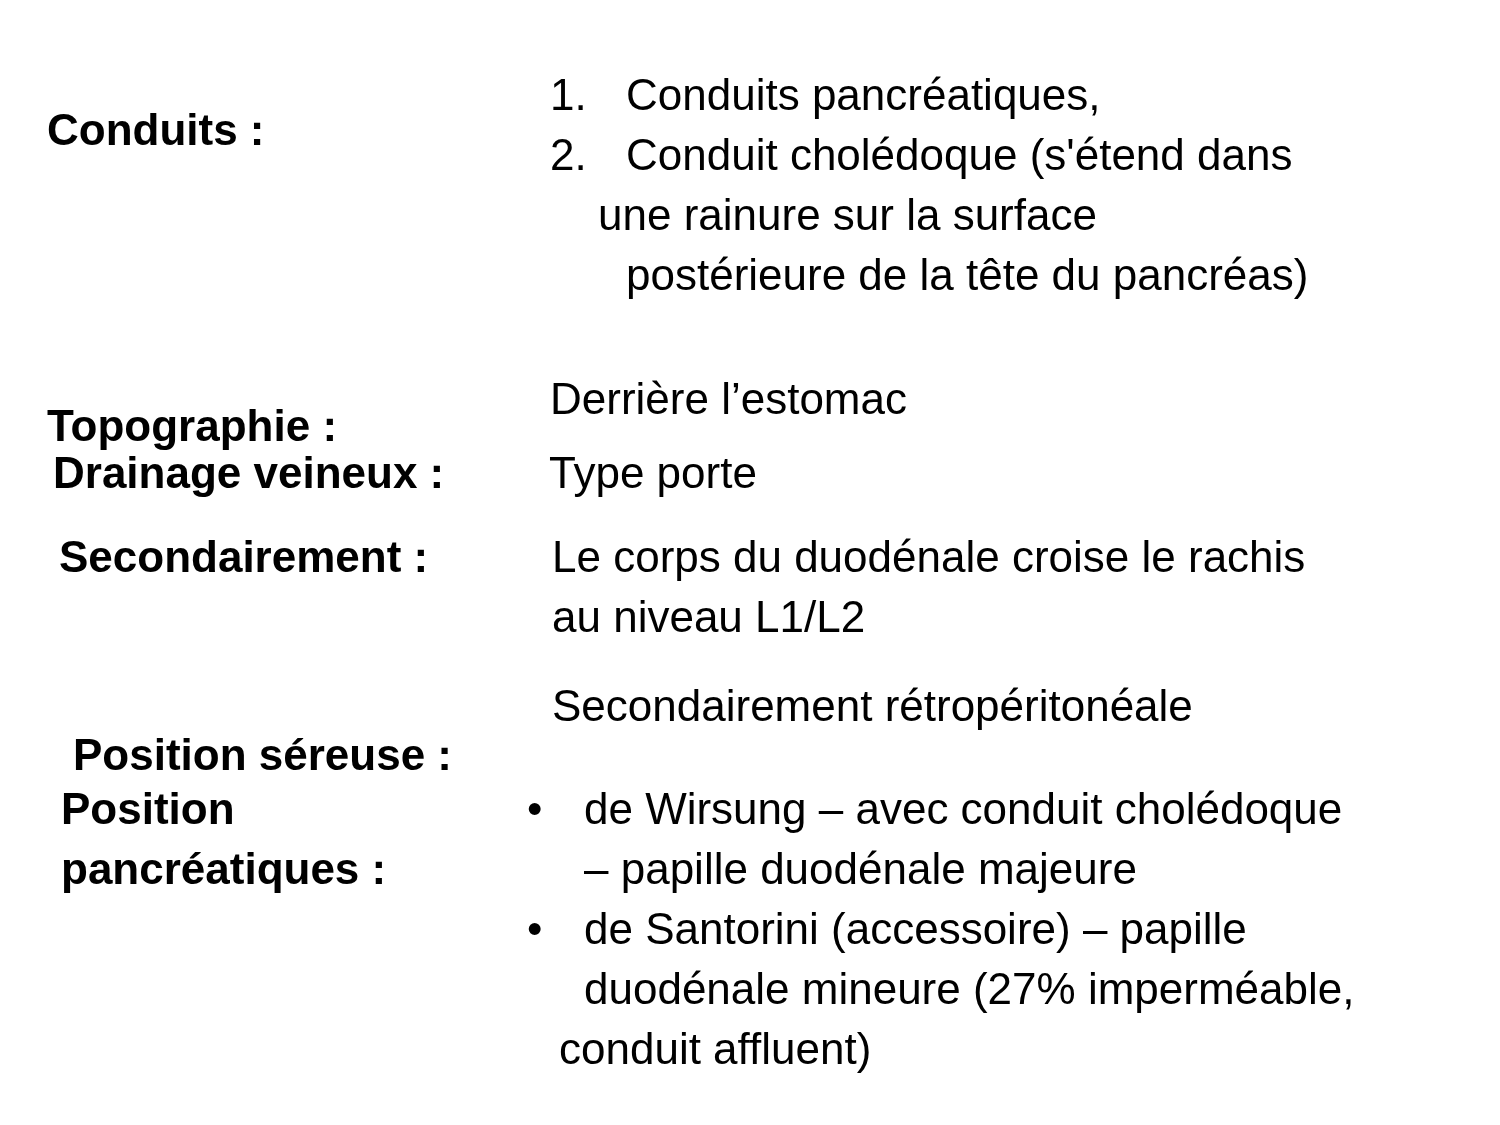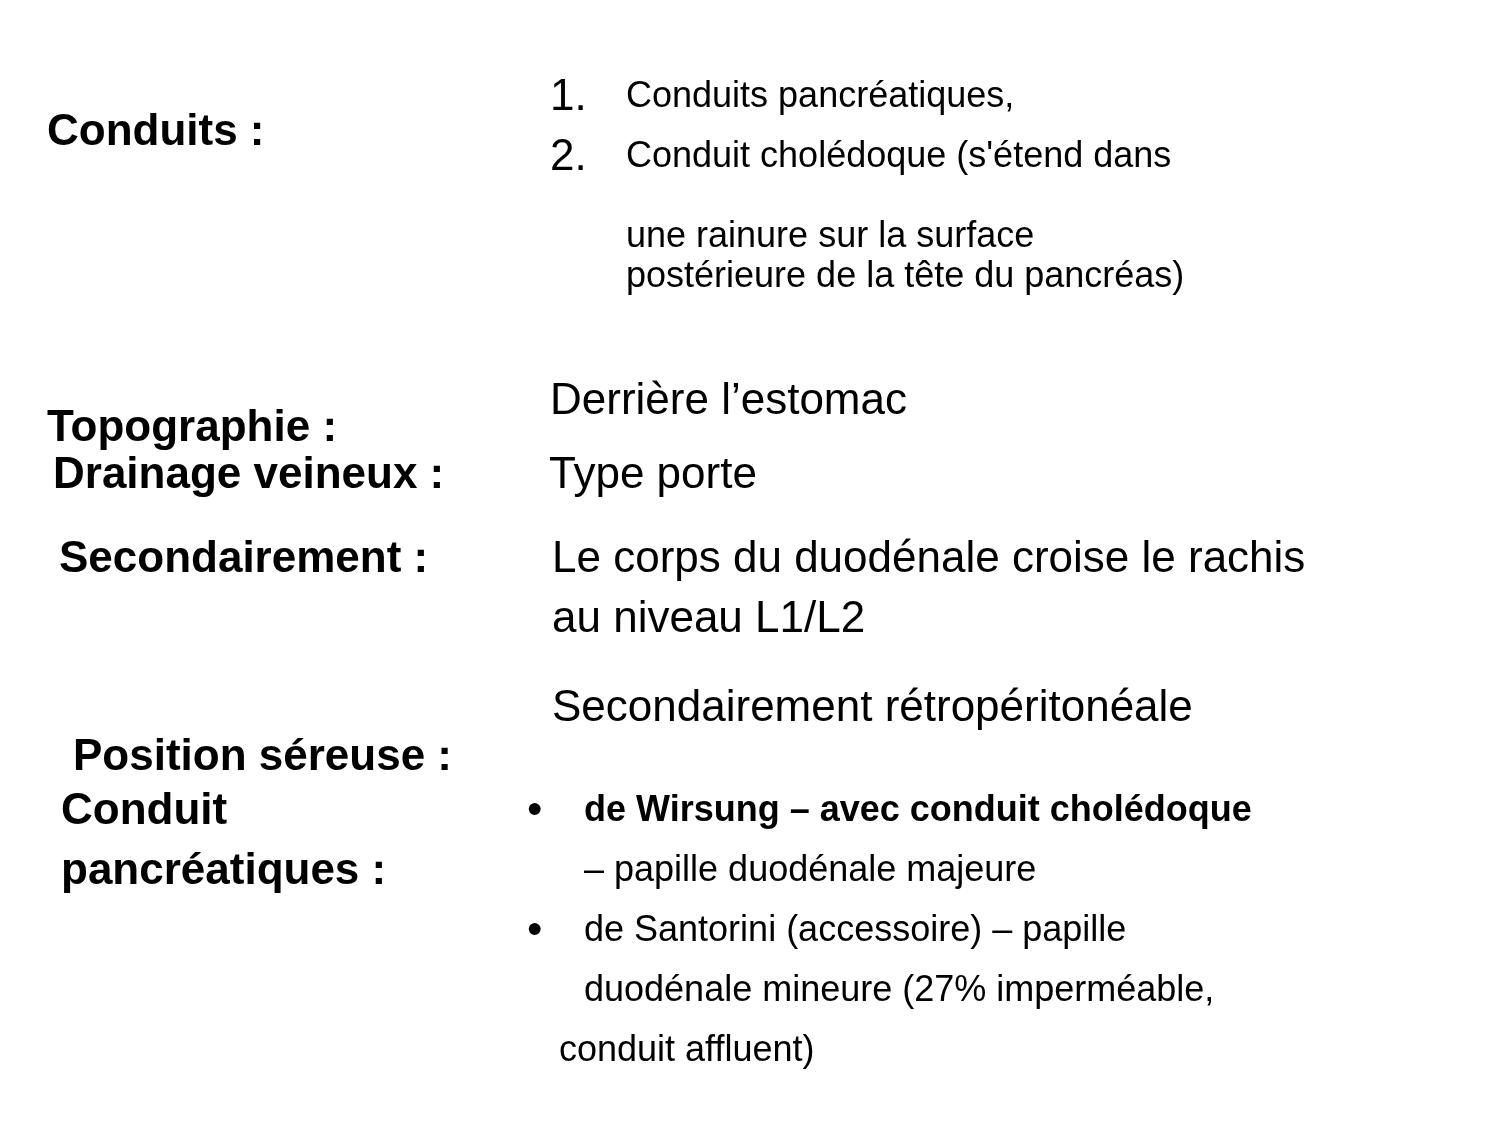--- a/index.html
+++ b/index.html
@@ -2,50 +2,50 @@
 <html><head>
   <meta charset="utf-8">
   <style>
     html, body { margin: 0; padding: 0; }
     body {
       width: 1500px; height: 1125px; background: #ffffff; color: #000000;
       font-family: "Liberation Sans", sans-serif; position: relative; overflow: hidden;
     }
     .label { position: absolute; font-weight: bold; font-size: 44px; line-height: 60px; white-space: nowrap; }
     .value { position: absolute; font-size: 44px; line-height: 60px; white-space: nowrap; }
-    .list-line { position: absolute; font-size: 36px; line-height: 60px; white-space: nowrap; }
+    .list-line { position: absolute; font-size: 44px; line-height: 60px; white-space: nowrap; }
     .marker { position: absolute; font-size: 44px; line-height: 60px; }
   </style>
 </head>
 <body>
 
 <div class="label" style="left:47px; top:65px;margin-top:35px;">Conduits :</div>
 <div class="marker" style="left:550px; top:65px;">1.</div>
 <div class="list-line" style="left:626px; top:65px;">Conduits pancréatiques,</div>
 <div class="marker" style="left:550px; top:125px;">2.</div>
 <div class="list-line" style="left:626px; top:125px;">Conduit cholédoque (s'étend dans</div>
-<div class="list-line" style="left:626px; top:185px;margin-top:20px;">une rainure sur la surface</div>
+<div class="list-line" style="left:598px; top:185px;">une rainure sur la surface</div>
 <div class="list-line" style="left:626px; top:245px;">postérieure de la tête du pancréas)</div>
 
 <div class="label" style="left:47px; top:348px;margin-top:48px;">Topographie :</div>
 <div class="value" style="left:550px; top:345px;margin-top:24px;">Derrière l’estomac</div>
 
 <div class="label" style="left:53px; top:443px;">Drainage veineux :</div>
 <div class="value" style="left:549px; top:443px;">Type porte</div>
 
 <div class="label" style="left:59px; top:527px;">Secondairement :</div>
 <div class="value" style="left:552px; top:527px;">Le corps du duodénale croise le rachis</div>
 <div class="value" style="left:552px; top:587px;">au niveau L1/L2</div>
 
 <div class="label" style="left:61px; top:725px;margin-left:12px;">Position séreuse :</div>
 <div class="value" style="left:552px; top:676px;">Secondairement rétropéritonéale</div>
 
-<div class="label" style="left:61px; top:779px;">Conduit</div>
+<div class="label" style="left:61px; top:779px;">Position</div>
 <div class="label" style="left:61px; top:839px;">pancréatiques :</div>
 
 <div class="marker" style="left:527px; top:779px;">•</div>
-<div class="list-line" style="left:584px; top:779px;font-weight:bold;">de Wirsung – avec conduit cholédoque</div>
+<div class="list-line" style="left:584px; top:779px;">de Wirsung – avec conduit cholédoque</div>
 <div class="list-line" style="left:584px; top:839px;">– papille duodénale majeure</div>
 
 <div class="marker" style="left:527px; top:899px;">•</div>
 <div class="list-line" style="left:584px; top:899px;">de Santorini (accessoire) – papille</div>
 <div class="list-line" style="left:584px; top:959px;">duodénale mineure (27% imperméable,</div>
 <div class="list-line" style="left:559px; top:1019px;">conduit affluent)</div>
 
 </body></html>

